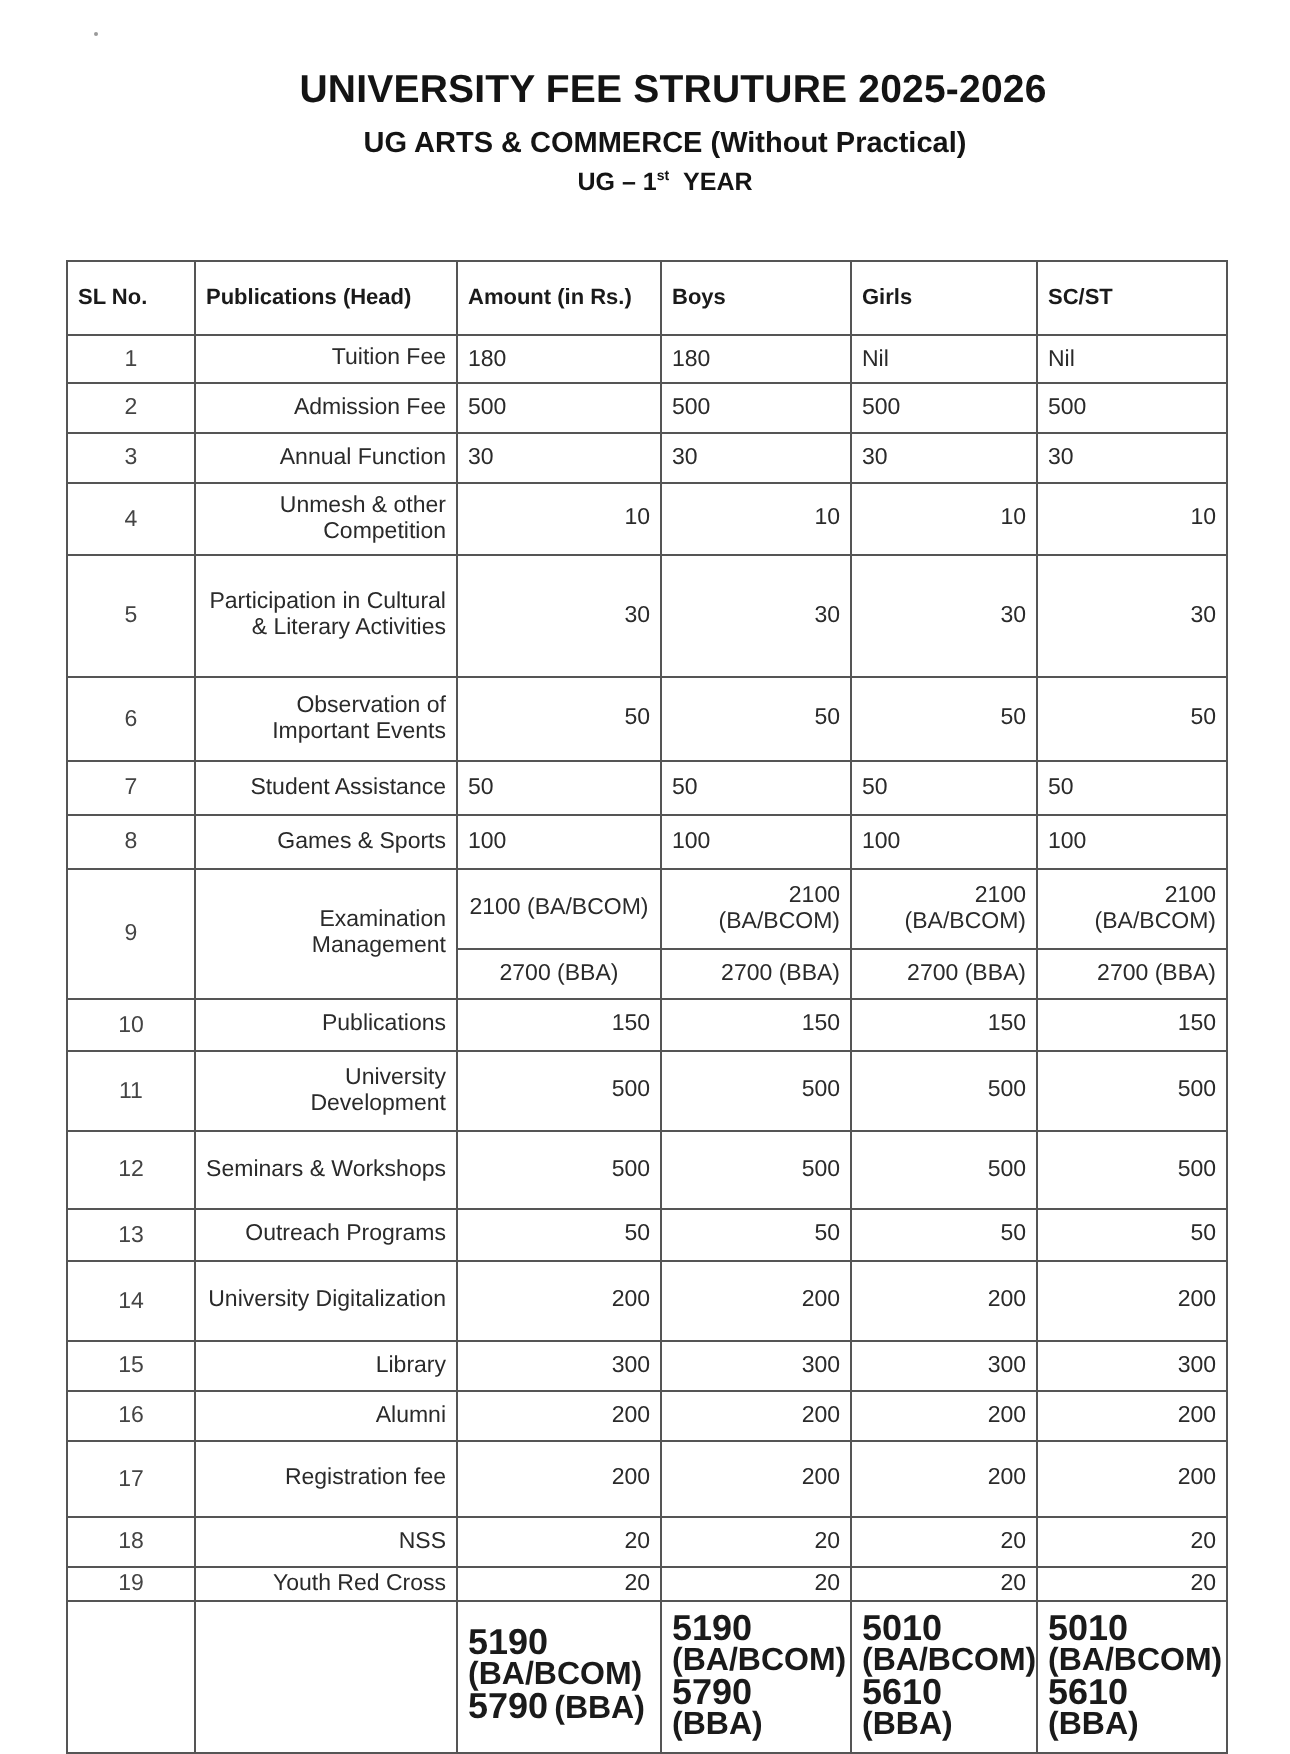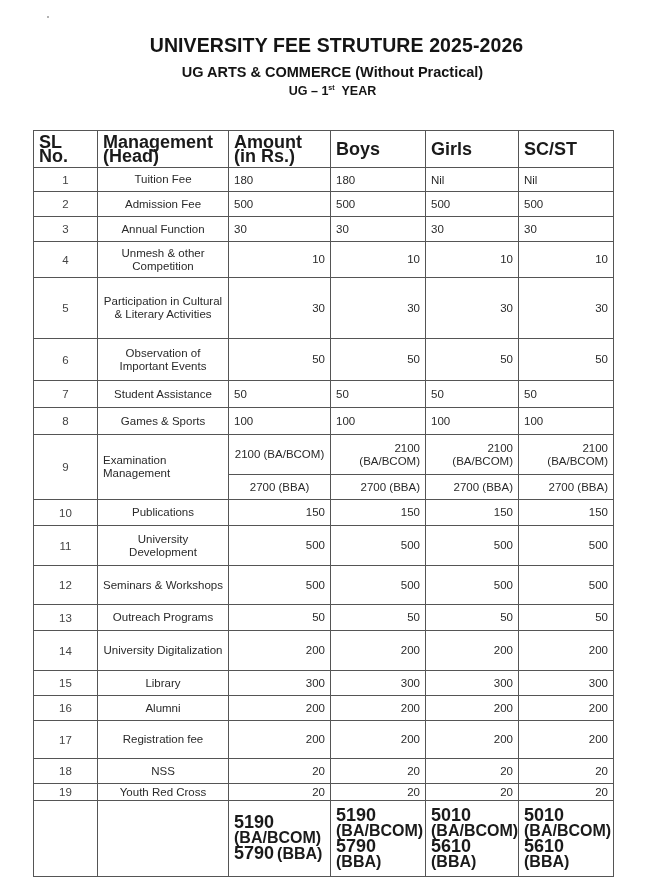--- a/index.html
+++ b/index.html
@@ -47,29 +47,29 @@
       font-size: 11.5px;
       color: #2a2a2a;
     }
     table.fee td, table.fee th {
       border: 1px solid #555;
       padding: 0 5px;
       vertical-align: middle;
     }
     table.fee th {
       font-weight: bold;
-      font-size: 18px;
+      font-size: 11px;
       text-align: left;
       color: #1a1a1a;
       height: 36px;
       line-height: 14px;
     }
     td.sl { text-align: center; color: #444; }
-    td.part { text-align: center; line-height: 13px; }
-    td.part.center { text-align: left; margin-top: 41px; }
+    td.part { text-align: right; line-height: 13px; }
+    td.part.center { text-align: right; margin-top: 41px; }
     td.amt { vertical-align: bottom; padding-bottom: 3px; }
     td.amt2 { text-align: right; line-height: 13px; }
     td.amt2.left { text-align: center; }
     td.total {
       vertical-align: middle;
       text-align: left;
       font-size: 11px;
       line-height: 14px;
       padding-left: 6px;
       color: #1a1a1a;
@@ -93,21 +93,21 @@
     <col style="width:64px">
     <col style="width:131px">
     <col style="width:102px">
     <col style="width:95px">
     <col style="width:93px">
     <col style="width:95px">
   </colgroup>
   <thead>
     <tr>
       <th>SL No.</th>
-      <th>Management (Head)</th>
+      <th>Publications (Head)</th>
       <th>Amount (in Rs.)</th>
       <th>Boys</th>
       <th>Girls</th>
       <th>SC/ST</th>
     </tr>
   </thead>
   <tbody>
     <tr style="height:24px">
       <td class="sl">1</td>
       <td class="part">Tuition Fee</td>

